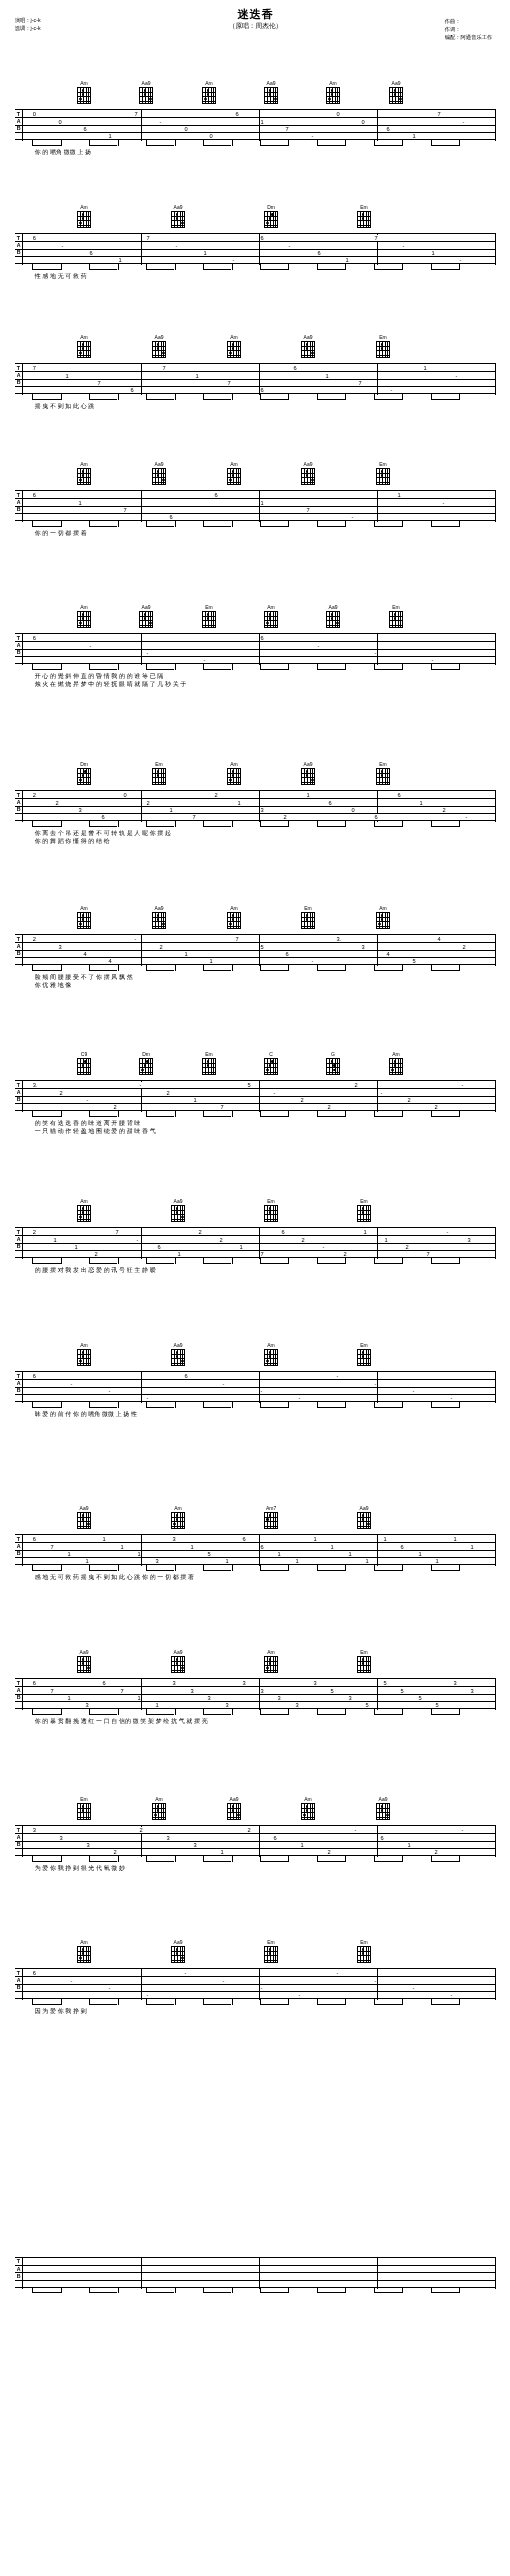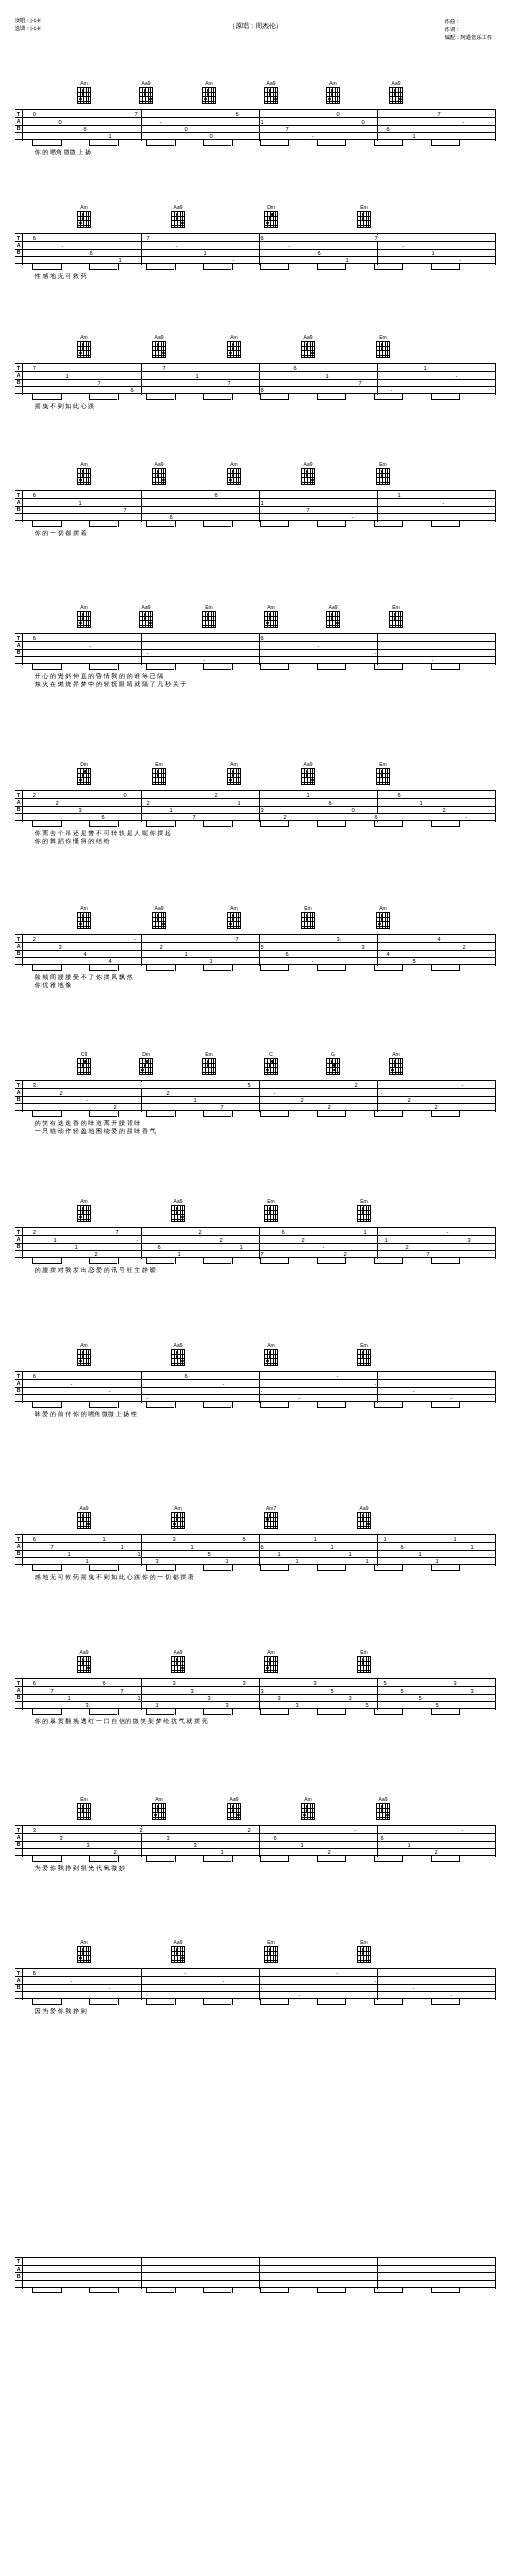--- a/index.html
+++ b/index.html
@@ -41,20 +41,21 @@
   .chord .dot{position:absolute;width:2.7px;height:2.7px;border-radius:50%;background:#000;}
 
   
   .ly{position:absolute;font-size:6px;line-height:7.3px;white-space:nowrap;}
 </style>
 </head>
 <body>
 
 <div class="page">
 
+  <div class="title">迷迭香</div>
   <div class="subtitle">（原唱：周杰伦）</div>
 
   <div class="credits-left">
     <div>演唱：j-c-k</div>
     <div>选调：j-c-k</div>
   </div>
   <div class="credits-right">
     <div>作曲：</div>
     <div>作词：</div>
     <div>编配：阿通音乐工作</div>

